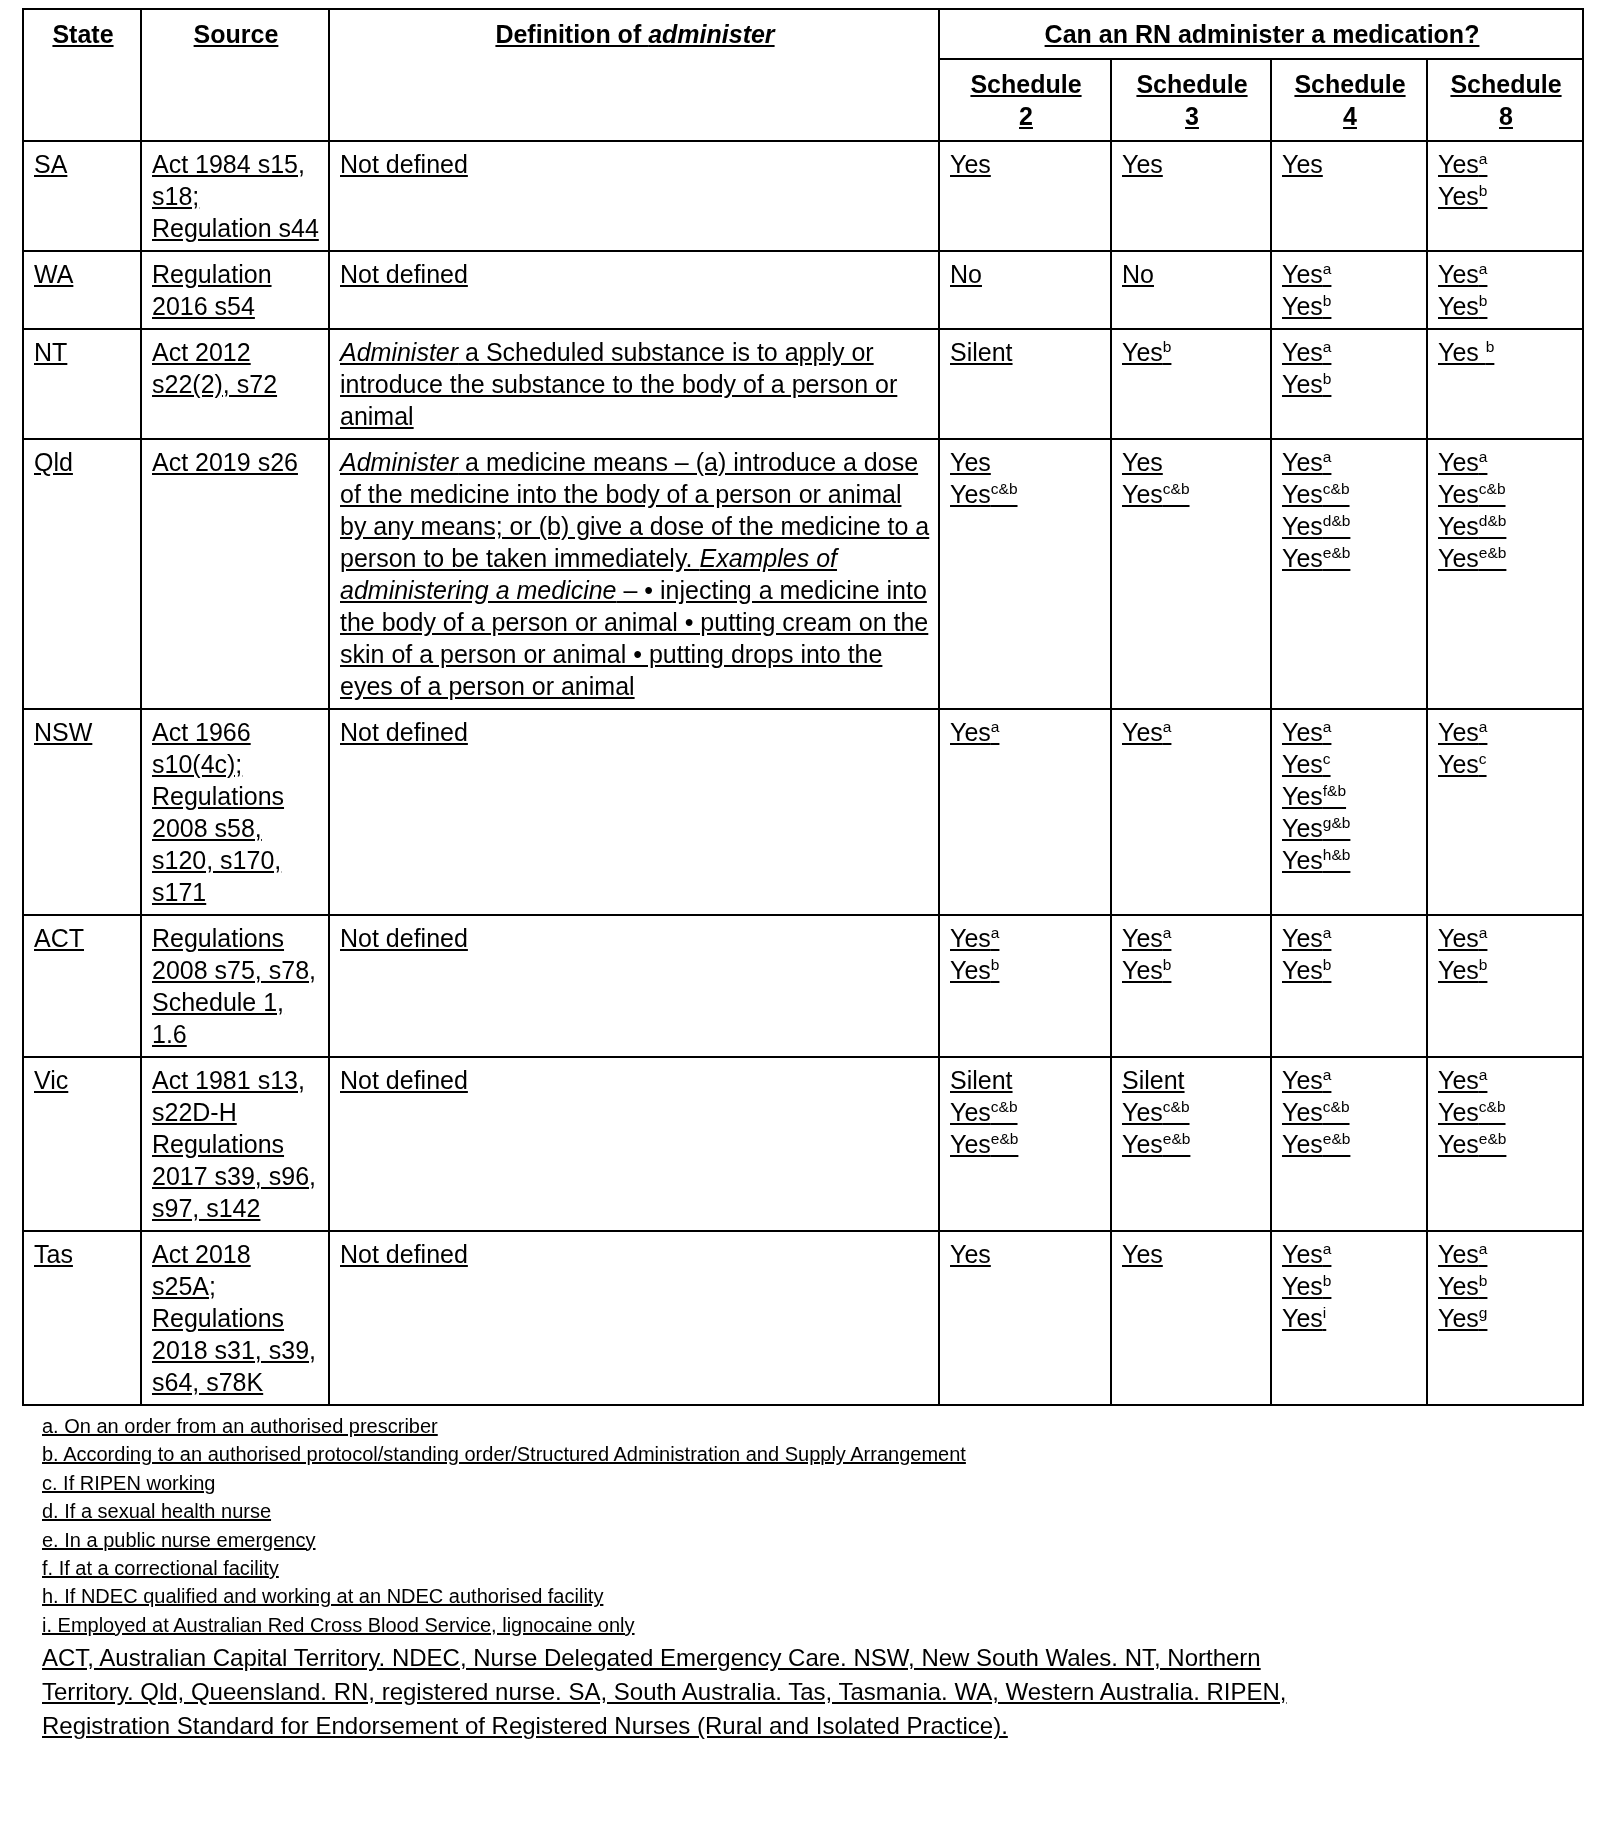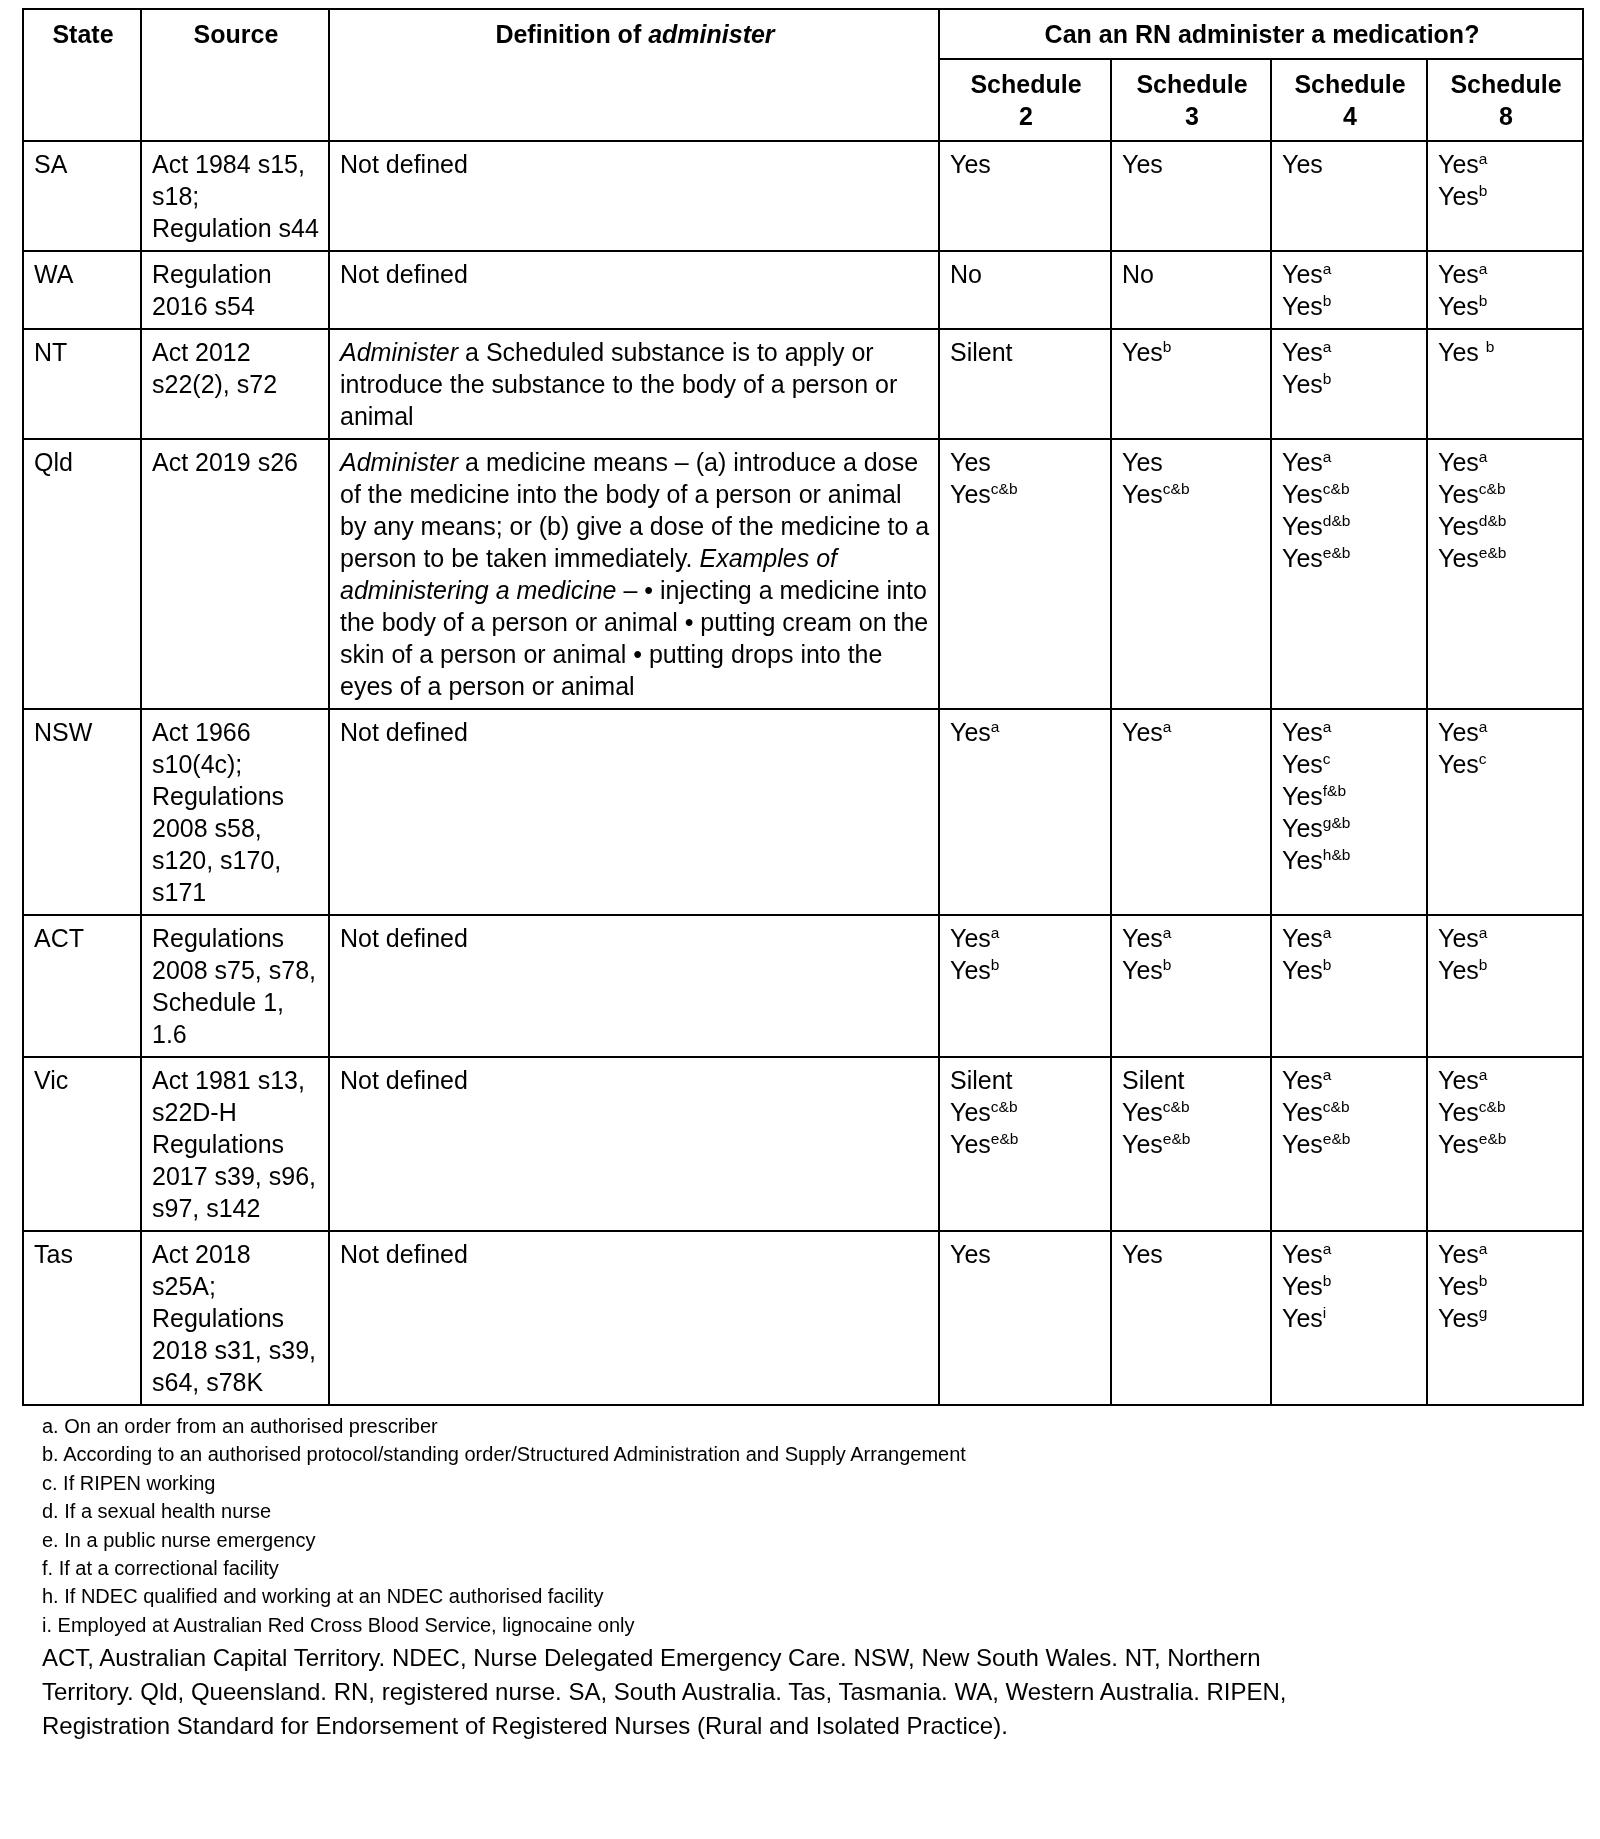--- a/index.html
+++ b/index.html
@@ -12,20 +12,21 @@
     min-height: 1839px;
     font-family: "Liberation Sans", sans-serif;
     color: #000000;
     -webkit-font-smoothing: antialiased;
   }
 
   .page {
     width: 1336px;
     padding: 8px 0 0 0;
     box-sizing: border-box;
+    text-decoration: underline;
   }
 
   table.legal-table {
     border-collapse: collapse;
     table-layout: fixed;
     margin: 0 18px 0 22px;
     width: 1560px;
   }
 
   table.legal-table td,

